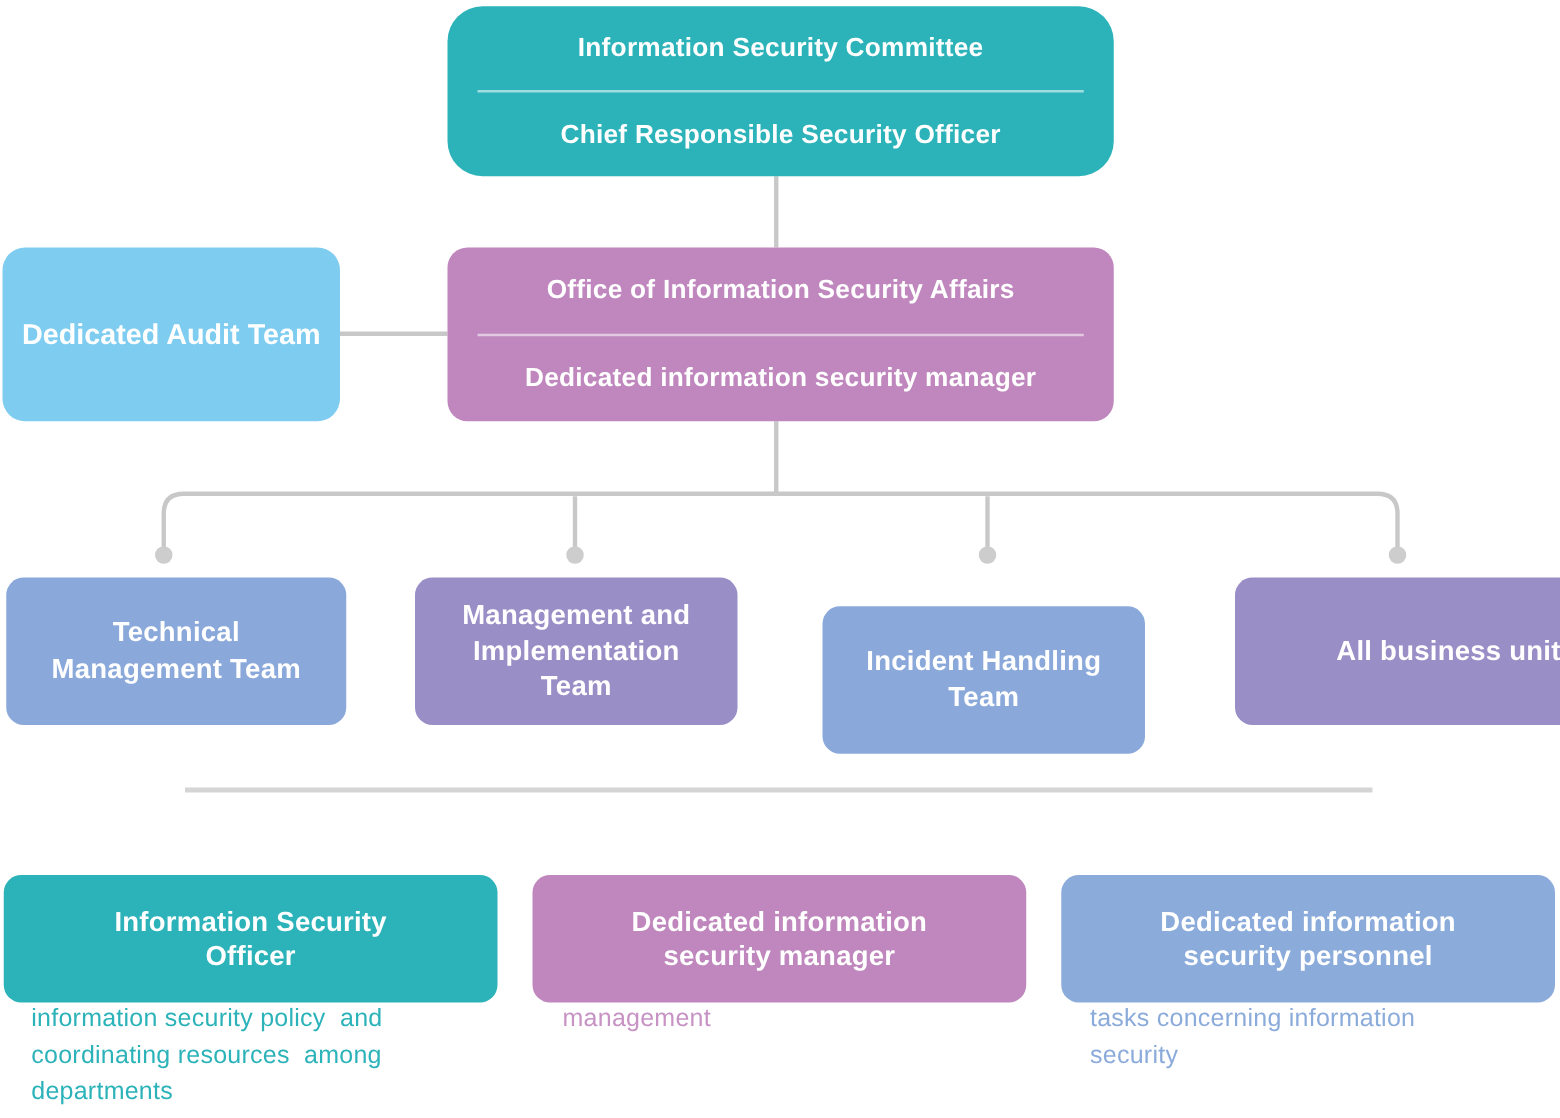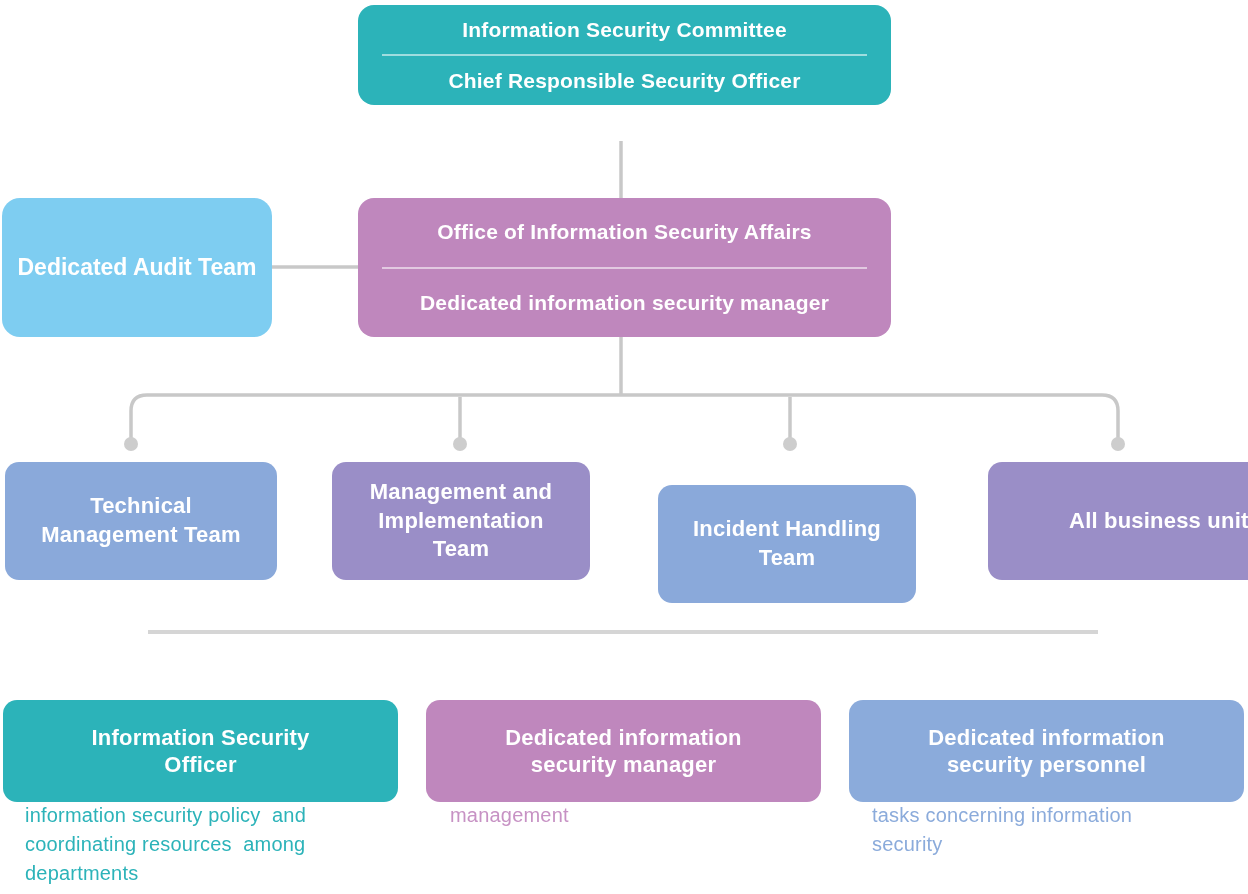--- a/index.html
+++ b/index.html
@@ -36,21 +36,21 @@
     width: 100%;
     font-size: 21px;
     letter-spacing: 0.2px;
   }
   .node .inner-divider {
     height: 2px;
     width: calc(100% - 48px);
     background: rgba(255, 255, 255, 0.55);
   }
 
-  .n-committee { left: 358px; top: 5px;   width: 533px; height: 100px; background: var(--teal, #2cb3b9); }
+  .n-committee { left: 358px; top: 5px;   width: 533px; height: 136px; background: var(--teal, #2cb3b9); border-radius: 28px; }
   .n-office    { left: 358px; top: 198px; width: 533px; height: 139px; background: var(--mauve, #bf87bd); }
   .n-audit     { left: 2px;   top: 198px; width: 270px; height: 139px; background: var(--light-blue, #7ecdf1); font-size: 23px; border-radius: 18px; }
 
   .child {
     position: absolute;
     z-index: 1;
     top: 462px;
     height: 118px;
     border-radius: 14px;
     color: #ffffff;

